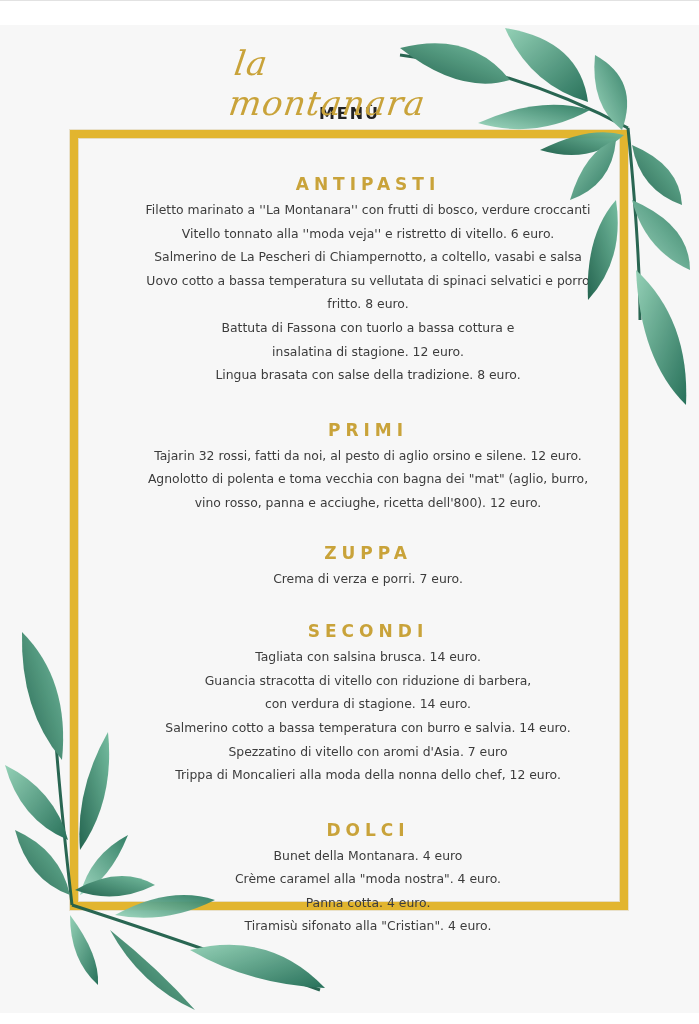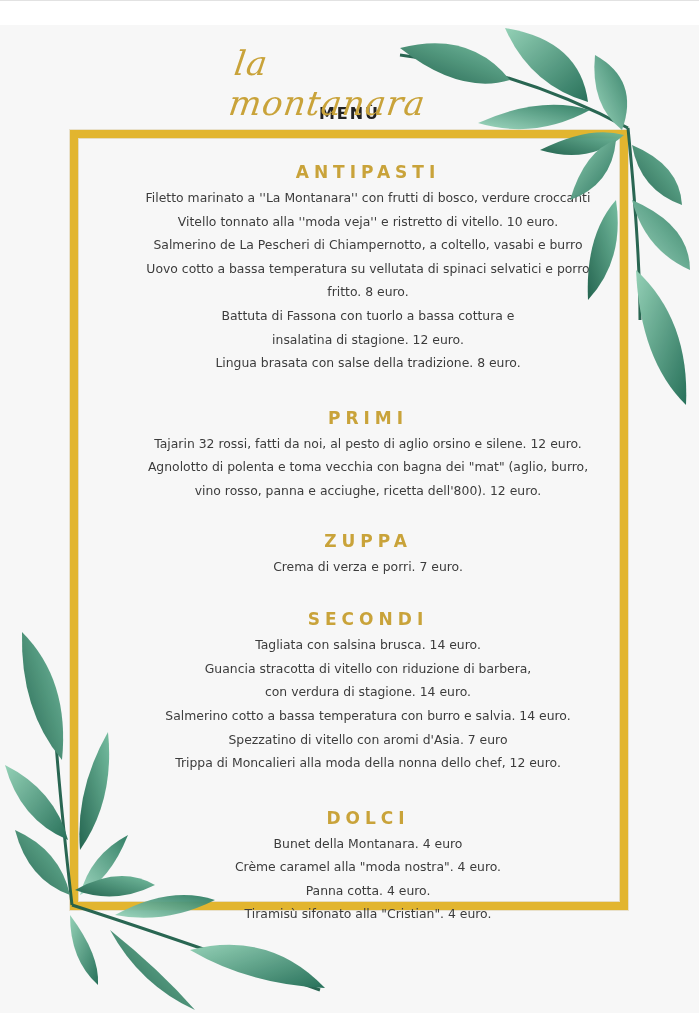--- a/index.html
+++ b/index.html
@@ -26,21 +26,21 @@
     font-size: 16px; letter-spacing: 2px; color: #222;
   }
   .frame {
     position: absolute; left: 70px; top: 105px; width: 542px; height: 764px;
     border: 8px solid #e2b52f;
     background: transparent;
     box-shadow: inset 0 0 0 1px rgba(180,140,30,0.25), 0 0 0 1px rgba(180,140,30,0.2);
     z-index: 1;
   }
   .content {
-    position: absolute; left: 80px; width: 576px; top: 134px;
+    position: absolute; left: 80px; width: 576px; top: 146px;
     text-align: center; z-index: 2;
   }
   .section { margin: 0; }
   .section-title {
     font-family: "DejaVu Sans", sans-serif; font-weight: bold;
     font-size: 17px; letter-spacing: 5px; color: #c9a33a;
     margin: 0 0 2px 0; line-height: 24px;
   }
   .item {
     font-family: "DejaVu Sans", sans-serif;
@@ -58,22 +58,22 @@
   <div class="brand">la montanara</div>
   <div class="menu-label">MENÙ</div>
   <div class="frame"></div>
 </div>
 
 <div class="content">
 
   <div class="section" style="margin-top:26px;">
     <div class="section-title">ANTIPASTI</div>
     <p class="item">Filetto marinato a ''La Montanara'' con frutti di bosco, verdure croccanti</p>
-    <p class="item">Vitello tonnato alla ''moda veja'' e ristretto di vitello. 10 euro.</p>
-    <p class="item">Salmerino de La Pescheri di Chiampernotto, a coltello, vasabi e burro</p>
+    <p class="item">Vitello tonnato alla ''moda veja'' e ristretto di vitello. 6 euro.</p>
+    <p class="item">Salmerino de La Pescheri di Chiampernotto, a coltello, vasabi e salsa</p>
     <p class="item">Uovo cotto a bassa temperatura su vellutata di spinaci selvatici e porro</p>
     <p class="item">fritto. 8 euro.</p>
     <p class="item">Battuta di Fassona con tuorlo a bassa cottura e</p>
     <p class="item">insalatina di stagione. 12 euro.</p>
     <p class="item">Lingua brasata con salse della tradizione. 8 euro.</p>
   </div>
 
   <div class="section" style="margin-top:33px;">
     <div class="section-title">PRIMI</div>
     <p class="item">Tajarin 32 rossi, fatti da noi, al pesto di aglio orsino e silene. 12 euro.</p>

